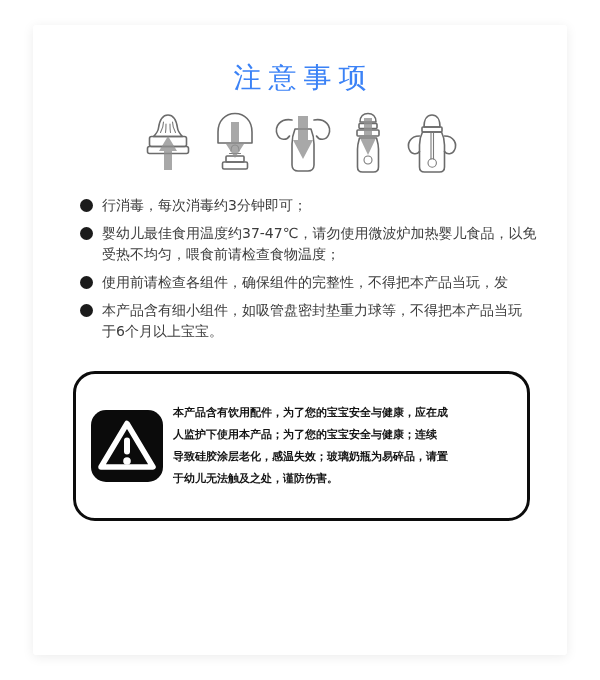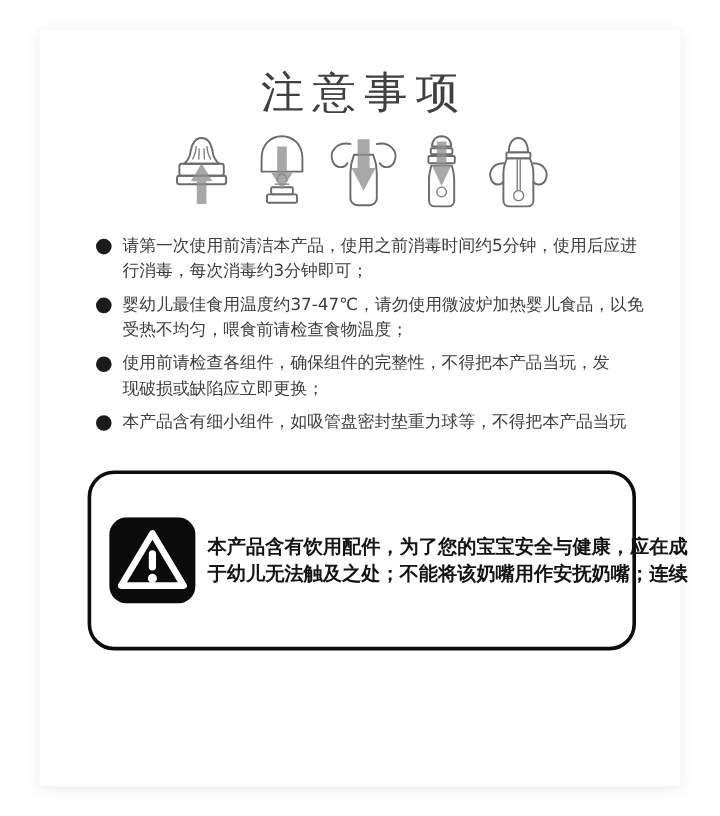--- a/index.html
+++ b/index.html
@@ -13,25 +13,25 @@
     position: absolute;
     left: 33px; top: 25px;
     width: 534px; height: 630px;
     background: #ffffff;
     border-radius: 3px;
     box-shadow: 0 2px 12px rgba(0,0,0,0.08);
   }
   .title {
     margin-top: 38px;
     text-align: center;
-    font-size: 36px;
+    font-size: 28px;
     line-height: 30px;
     letter-spacing: 7px;
     text-indent: 7px;
-    color: #404040;
+    color: #3b82f6;
     font-weight: 400;
   }
   .icons-row {
     margin-top: 14px;
     display: flex;
     justify-content: center;
     align-items: center;
     gap: 6px;
   }
   .icons-row svg { display: block; }
@@ -67,21 +67,21 @@
     border-radius: 22px;
     display: flex;
     align-items: center;
     padding: 6px 8px 6px 15px;
     gap: 10px;
     background: #ffffff;
   }
   .warning-box svg { flex: 0 0 72px; display: block; }
   .warning-text {
     color: #141414;
-    font-size: 16px;
+    font-size: 11px;
     line-height: 22px;
     font-weight: bold;
   }
   .warning-text .wline { display: block; white-space: pre; }
 </style>
 </head>
 <body>
 
 <div class="card">
 
@@ -131,56 +131,57 @@
       <circle class="thin" cx="32.2" cy="56" r="4.2"></circle>
     </svg>
 
   </div>
 
   <div class="bullets">
 
     <div class="bullet-item">
       <span class="dot"></span>
       <div class="bullet-text">
-        <span class="wline">请第一次使用前清洁本产品，使用之前消毒时间约5分钟，使用后应进</span>
         <span class="wline">行消毒，每次消毒约3分钟即可；</span>
       </div>
     </div>
 
     <div class="bullet-item">
       <span class="dot"></span>
       <div class="bullet-text">
         <span class="wline">婴幼儿最佳食用温度约37-47℃，请勿使用微波炉加热婴儿食品，以免</span>
         <span class="wline">受热不均匀，喂食前请检查食物温度；</span>
       </div>
     </div>
 
     <div class="bullet-item">
       <span class="dot"></span>
       <div class="bullet-text">
         <span class="wline">使用前请检查各组件，确保组件的完整性，不得把本产品当玩，发</span>
-        <span class="wline">现破损或缺陷应立即更换；</span>
       </div>
     </div>
 
     <div class="bullet-item">
       <span class="dot"></span>
       <div class="bullet-text">
         <span class="wline">本产品含有细小组件，如吸管盘密封垫重力球等，不得把本产品当玩</span>
+        <span class="wline">于6个月以上宝宝。</span>
       </div>
     </div>
 
   </div>
 
   <div class="warning-box">
     <svg width="72" height="72" viewBox="0 0 72 72">
       <rect x="0" y="0" width="72" height="72" rx="15" fill="#0b0b0b"></rect>
       <path d="M36 13.5 L62 57 H10 Z" fill="none" stroke="#ffffff" stroke-width="5.5" stroke-linejoin="round"></path>
       <rect x="33" y="27.5" width="6" height="17" rx="3" fill="#ffffff"></rect>
       <circle cx="36" cy="51" r="3.8" fill="#ffffff"></circle>
     </svg>
     <div class="warning-text">
       <span class="wline">本产品含有饮用配件，为了您的宝宝安全与健康，应在成</span>
-      <span class="wline">于幼儿无法触及之处；不能将该奶嘴用作安抚奶嘴；连续</span>
+      <span class="wline">人监护下使用本产品；为了您的宝宝安全与健康；连续</span>
+      <span class="wline">导致硅胶涂层老化，感温失效；玻璃奶瓶为易碎品，请置</span>
+      <span class="wline">于幼儿无法触及之处，谨防伤害。</span>
     </div>
   </div>
 
 </div>
 
 </body></html>

